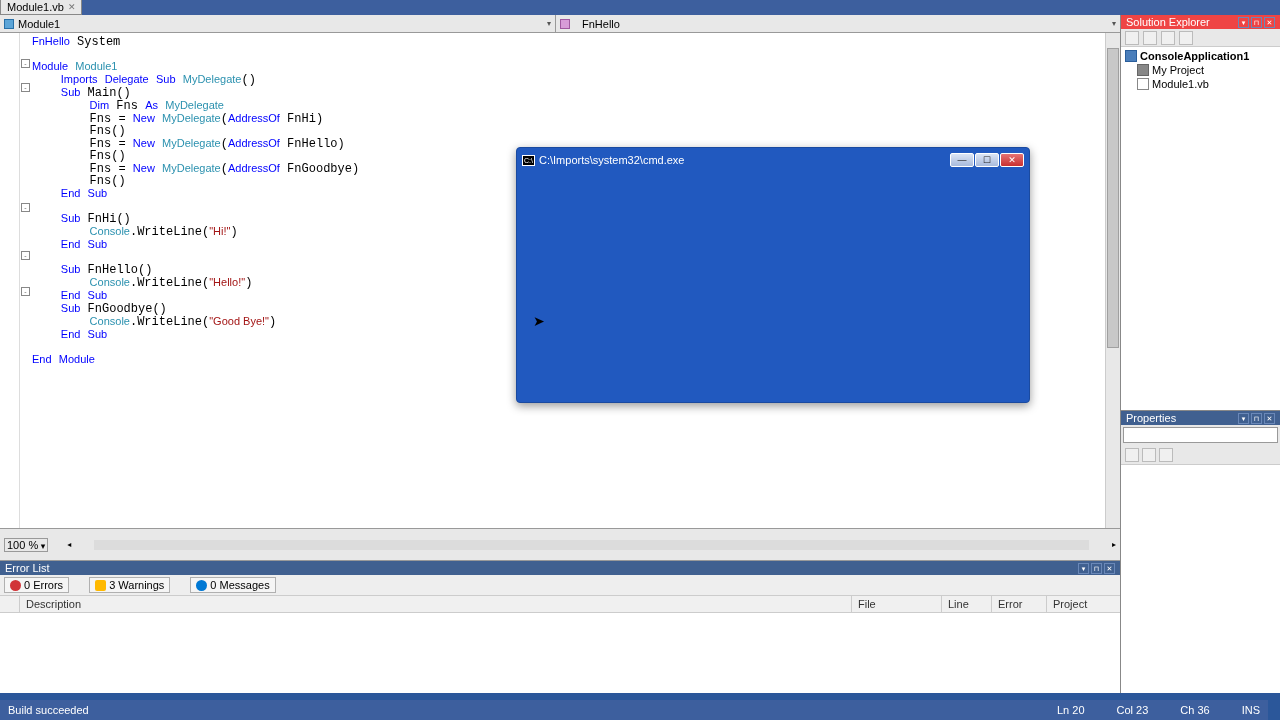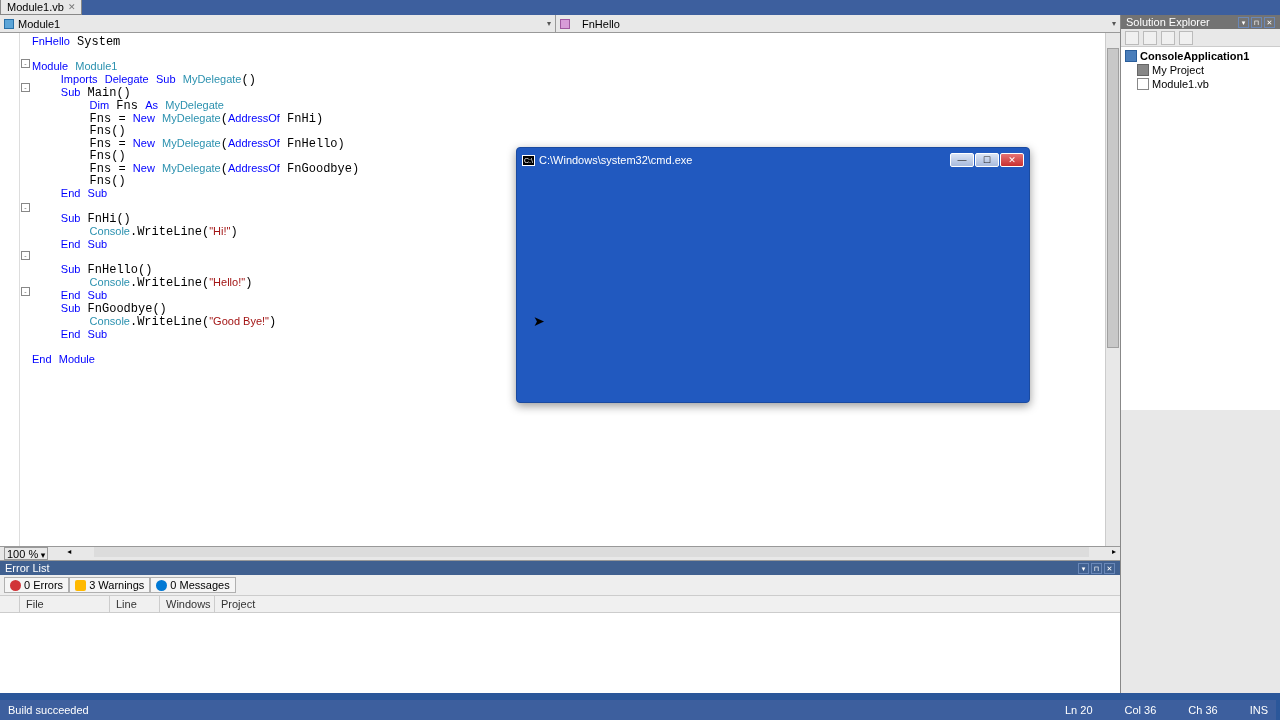--- a/index.html
+++ b/index.html
@@ -24,56 +24,56 @@
 .gutter { width: 20px; background: #fff; border-right: 1px solid #ddd; }
 .outline-col { width: 12px; background: #fff; position: relative; }
 .fold-box { position: absolute; width: 9px; height: 9px; border: 1px solid #888; background: #fff; font-size: 7px; line-height: 7px; text-align: center; color: #666; cursor: pointer; left: 1px; }
 .code-text { flex: 1; font-family: Consolas, 'Courier New', monospace; font-size: 12px; line-height: 12px; white-space: pre; padding: 2px 0; color: #000; }
 .kw { color: #0000ff; }
 .tp { color: #2b91af; }
 .str { color: #a31515; }
 .code-scroll { width: 15px; background: #e8e8e8; border-left: 1px solid #ccc; position: relative; }
 .scroll-thumb-v { position: absolute; top: 15px; left: 1px; right: 1px; height: 300px; background: #c8c8c8; border: 1px solid #a0a0a0; }
 
-.zoom-bar { height: 14px; background: #e8e8e8; border-top: 1px solid #999; display: flex; padding: 0 4px; font-size: 10px; gap: 19px; }
+.zoom-bar { height: 32px; background: #e8e8e8; border-top: 1px solid #999; display: flex; align-items: center; padding: 0 4px; font-size: 10px; gap: 19px; }
 .zoom-dd { border: 1px solid #999; padding: 0 2px; font-size: 9px; }
 .h-track { flex: 1; height: 10px; background: #dcdcdc; margin: 0 4px; position: relative; }
 
 .error-panel { background: #e8e8e8; border-top: 1px solid #999; }
 .panel-title { background: #406090; color: #fff; padding: 1px 5px; font-size: 11px; display: flex; align-items: center; }
 .panel-title .spacer { flex: 1; }
 .panel-btn { width: 11px; height: 11px; border: 1px solid #6a88b8; margin-left: 2px; font-size: 7px; text-align: center; line-height: 9px; color: #fff; cursor: pointer; }
-.err-toolbar { background: #eee; padding: 2px 4px; display: flex; gap: 0; border-bottom: 1px solid #ccc; }
+.err-toolbar { background: #eee; padding: 2px 4px; display: flex; gap: 20px; border-bottom: 1px solid #ccc; }
 .err-btn { border: 1px solid #b0b0b0; padding: 1px 5px; display: flex; align-items: center; gap: 3px; font-size: 10px; background: #f5f5f5; cursor: pointer; }
 .err-ico { width: 11px; height: 11px; border-radius: 50%; display: inline-block; }
 .err-red { background: #d13438; }
 .err-yel { background: #ffb900; border-radius: 2px; }
 .err-blu { background: #0078d4; }
 .err-headers { display: flex; background: #f0f0f0; border-bottom: 1px solid #ccc; font-size: 10px; color: #333; }
 .err-h { padding: 2px 6px; border-right: 1px solid #ccc; }
 .err-body { background: #fff; height: 80px; }
 
-.sol-title { background: #737373; color: #fff; padding: 1px 5px; font-size: 11px; display: flex; align-items: center; }
+.sol-title { background: #ef4444; color: #fff; padding: 1px 5px; font-size: 11px; display: flex; align-items: center; }
 .sol-toolbar { height: 18px; background: #e8e8e8; border-bottom: 1px solid #ccc; display: flex; align-items: center; padding: 0 4px; gap: 4px; }
 .tb-btn { width: 14px; height: 14px; border: 1px solid #bbb; background: #f0f0f0; cursor: pointer; }
 .sol-tree { flex: 1; background: #fff; padding: 2px; font-size: 11px; }
 .tree-item { display: flex; align-items: center; gap: 3px; padding: 1px 2px; cursor: pointer; }
 .tree-item.l1 { padding-left: 14px; }
 .tree-ico { width: 12px; height: 12px; display: inline-block; }
 .ico-vb { background: #4a7ebb; border: 1px solid #2a5e9b; }
 .ico-proj { background: #888; border: 1px solid #666; }
 .ico-file { background: #fff; border: 1px solid #888; position: relative; }
 .tree-item.bold { font-weight: bold; }
 
 .prop-title { background: #406090; color: #fff; padding: 1px 5px; font-size: 11px; display: flex; align-items: center; }
 .prop-dd { height: 16px; border: 1px solid #999; margin: 2px; background: #fff; }
 .prop-toolbar { height: 20px; display: flex; align-items: center; padding: 0 4px; gap: 3px; border-bottom: 1px solid #ccc; }
 .prop-body { flex: 1; background: #fff; }
 
-.status-bar { position: absolute; bottom: 0; left: 0; right: 4px; height: 20px; background: #3d5f9e; color: #fff; display: flex; align-items: center; padding: 0 8px; font-size: 10px; }
+.status-bar { position: absolute; bottom: 0; left: 0; right: 12px; height: 20px; background: #3d5f9e; color: #fff; display: flex; align-items: center; padding: 0 8px; font-size: 10px; }
 .status-bar .sp { flex: 1; }
 .status-item { margin-left: 32px; }
 
 .console-window { position: absolute; left: 516px; top: 147px; width: 514px; height: 256px; background: #2159bf; border: 1px solid #1a4aa0; border-radius: 4px; padding: 3px; box-shadow: 0 3px 10px rgba(0,0,0,0.4); }
 .console-titlebar { height: 18px; display: flex; align-items: center; padding: 0 2px; color: #fff; font-size: 11px; }
 .con-ico { width: 13px; height: 11px; background: #000; border: 1px solid #fff; margin-right: 4px; font-size: 7px; color: #fff; text-align: center; line-height: 9px; }
 .win-btns { margin-left: auto; display: flex; gap: 1px; }
 .win-btn { width: 24px; height: 14px; border: 1px solid #fff; background: linear-gradient(#dce5f5, #a8badc); font-size: 9px; text-align: center; line-height: 12px; color: #222; cursor: pointer; border-radius: 2px; }
 .win-btn.close { background: linear-gradient(#e57373, #c93030); color: #fff; }
 .console-body { background: #000; height: 228px; color: #c0c0c0; font-family: 'Lucida Console', 'Courier New', monospace; font-size: 11px; line-height: 12px; padding: 1px 2px; white-space: pre; position: relative; display: flex; }
@@ -176,23 +176,24 @@
           <span class="err-ico err-yel"></span>
           <span>3 Warnings</span>
         </div>
         <div class="err-btn">
           <span class="err-ico err-blu"></span>
           <span>0 Messages</span>
         </div>
       </div>
       <div class="err-headers">
         <div class="err-h" style="width:20px"></div>
+        <div class="err-h" style="flex:1">Description</div>
         <div class="err-h" style="width:90px">File</div>
         <div class="err-h" style="width:50px">Line</div>
-        <div class="err-h" style="width:55px">Windows</div>
+        <div class="err-h" style="width:55px">Error</div>
         <div class="err-h" style="width:73px;border-right:none">Project</div>
       </div>
       <div class="err-body"></div>
     </div>
   </div>
 
   <div class="right-pane">
     <div class="sol-section section">
       <div class="sol-title">
         <span>Solution Explorer</span>
@@ -215,36 +216,52 @@
           <div class="tree-item l1">
             <span class="tree-ico ico-proj"></span>
             <span>My Project</span>
           </div>
           <div class="tree-item l1">
             <span class="tree-ico ico-file"></span>
             <span>Module1.vb</span>
           </div>
         </div>
     </div>
+    <div class="prop-section section">
+      <div class="prop-title">
+        <span>Properties</span>
+        <span style="flex:1"></span>
+        <span class="panel-btn">▾</span>
+        <span class="panel-btn">⊓</span>
+        <span class="panel-btn">✕</span>
+      </div>
+      <div class="prop-dd"></div>
+      <div class="prop-toolbar">
+        <span class="tb-btn"></span>
+        <span class="tb-btn"></span>
+        <span class="tb-btn"></span>
+      </div>
+      <div class="prop-body"></div>
+    </div>
   </div>
 </div>
 
 <div class="status-bar">
   <span>Build succeeded</span>
   <span class="sp"></span>
   <span class="status-item">Ln 20</span>
-  <span class="status-item">Col 36</span>
+  <span class="status-item">Col 23</span>
   <span class="status-item">Ch 36</span>
   <span class="status-item">INS</span>
 </div>
 
 <div class="console-window">
   <div class="console-titlebar">
     <span class="con-ico">C:\</span>
-    <span>C:\Windows\system32\cmd.exe</span>
+    <span>C:\Imports\system32\cmd.exe</span>
     <div class="win-btns">
       <div class="win-btn">—</div>
       <div class="win-btn">☐</div>
       <div class="win-btn close">✕</div>
     </div>
   </div>
 </div>
 
 <div class="cursor">➤</div>
 

